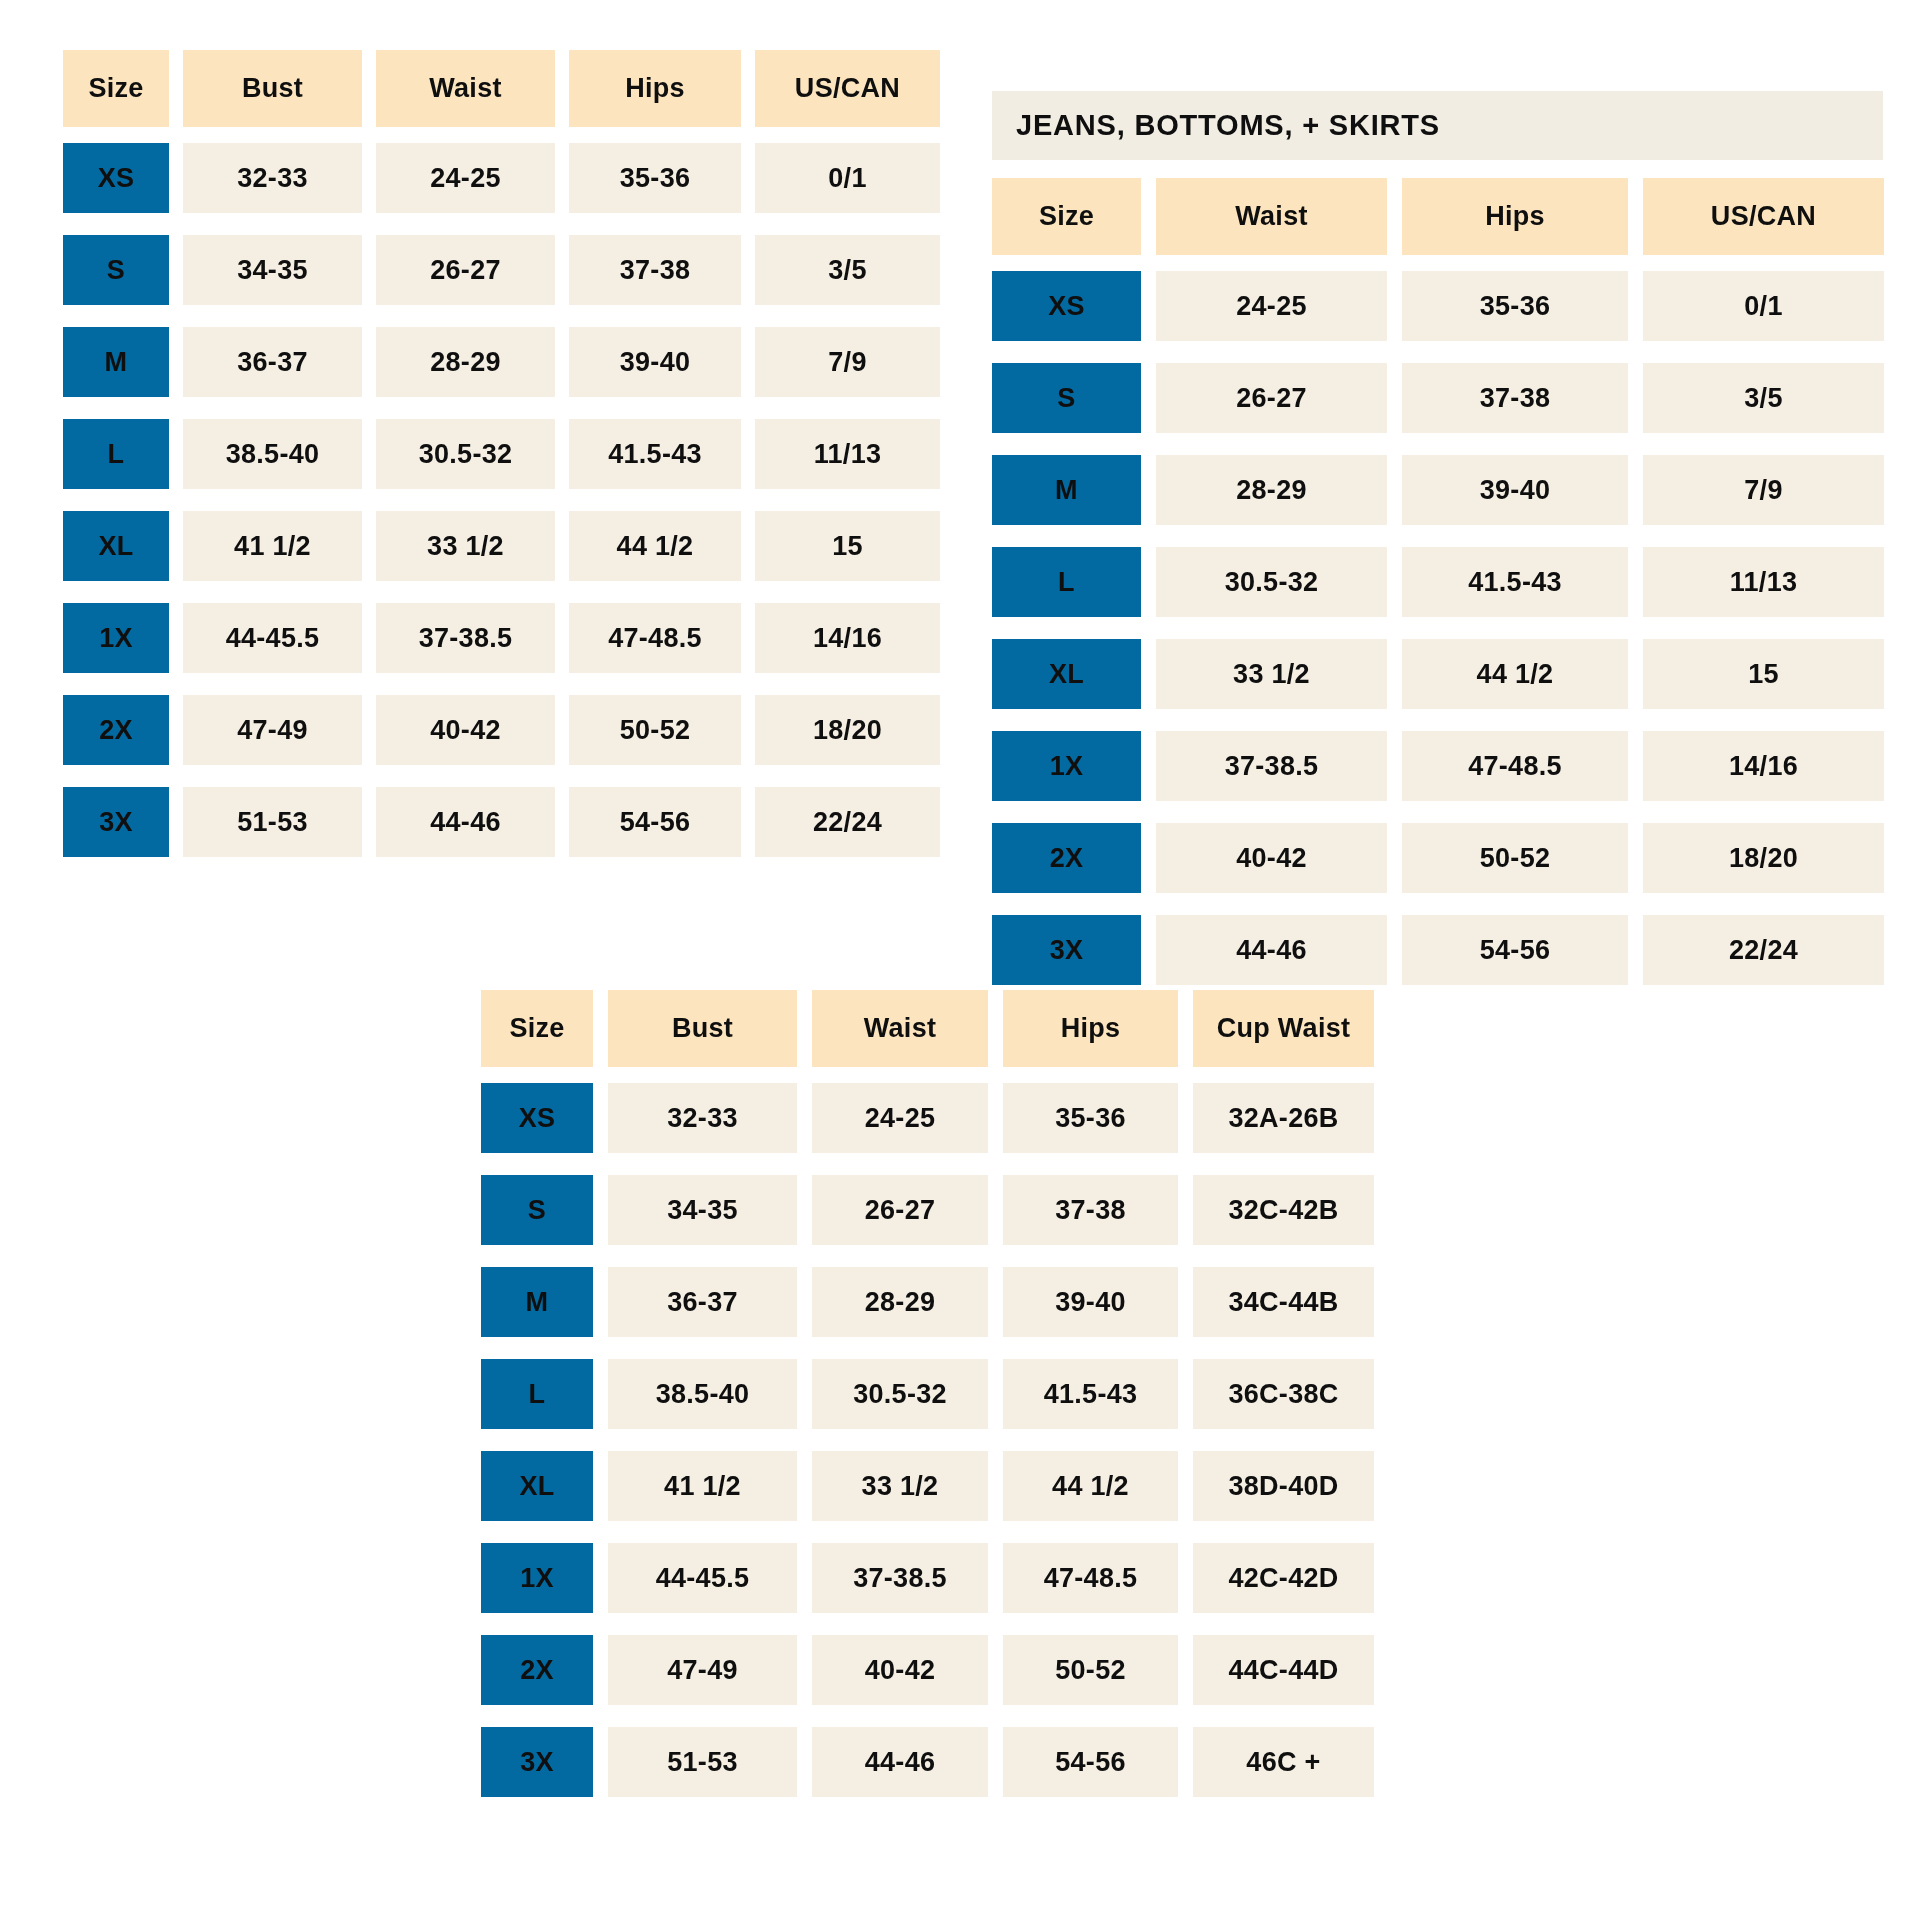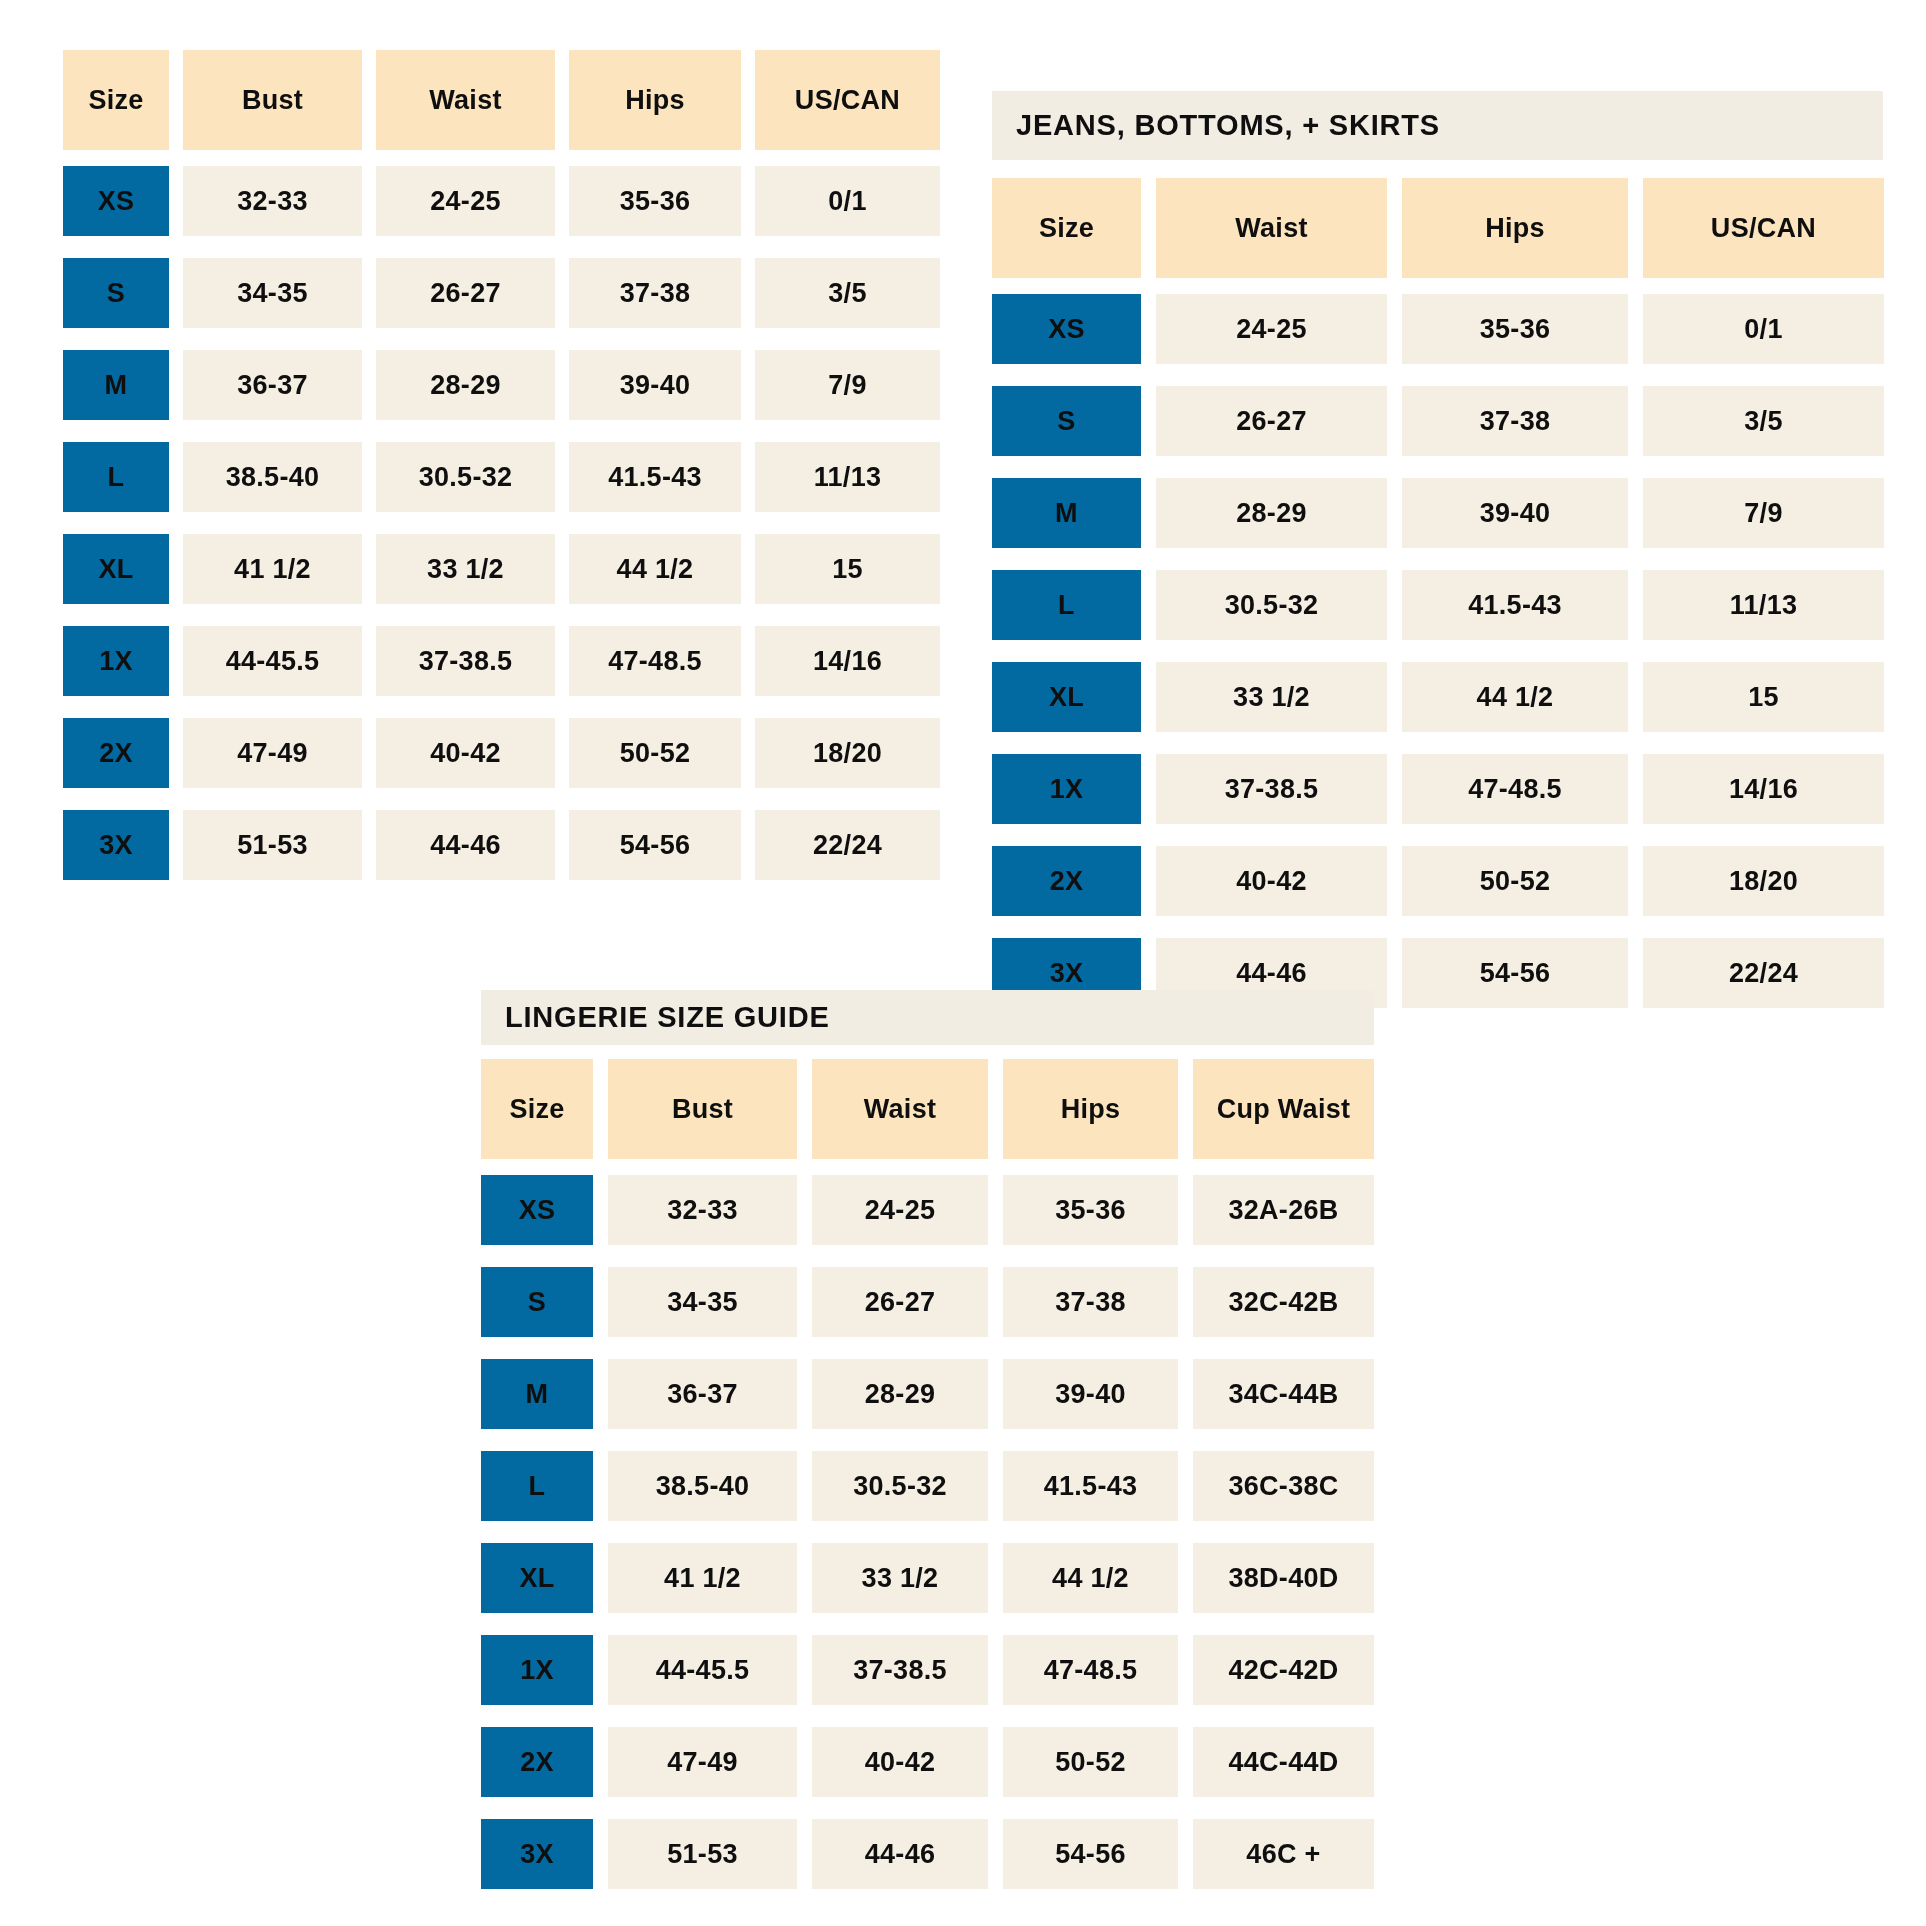--- a/index.html
+++ b/index.html
@@ -65,21 +65,21 @@
     display: flex;
     align-items: center;
     justify-content: center;
     font-weight: 700;
     height: 70px;
     font-size: 27px;
     letter-spacing: 0.3px;
     background: #f4eee3;
   }
   .cell.head {
-    height: 100px;
+    height: 77px;
     background: #fce4be;
   }
   .cell.size {
     background: #0369a1;
   }
 </style>
 </head>
 <body>
 
 <div class="table" id="table-tops">
@@ -206,23 +206,20 @@
       <div class="row">
         <div class="cell size">3X</div>
         <div class="cell val">44-46</div>
         <div class="cell val">54-56</div>
         <div class="cell val">22/24</div>
       </div>
     </div>
 </div>
 
 <div class="table" id="table-lingerie">
-  <div class="title-block">
-    <div class="title">LINGERIE SIZE GUIDE</div>
-  </div>
   <div class="row header-row thead">
       <div class="cell head">Size</div>
       <div class="cell head">Bust</div>
       <div class="cell head">Waist</div>
       <div class="cell head">Hips</div>
       <div class="cell head">Cup Waist</div>
     </div>
   <div class="tbody">
       <div class="row">
         <div class="cell size">XS</div>

